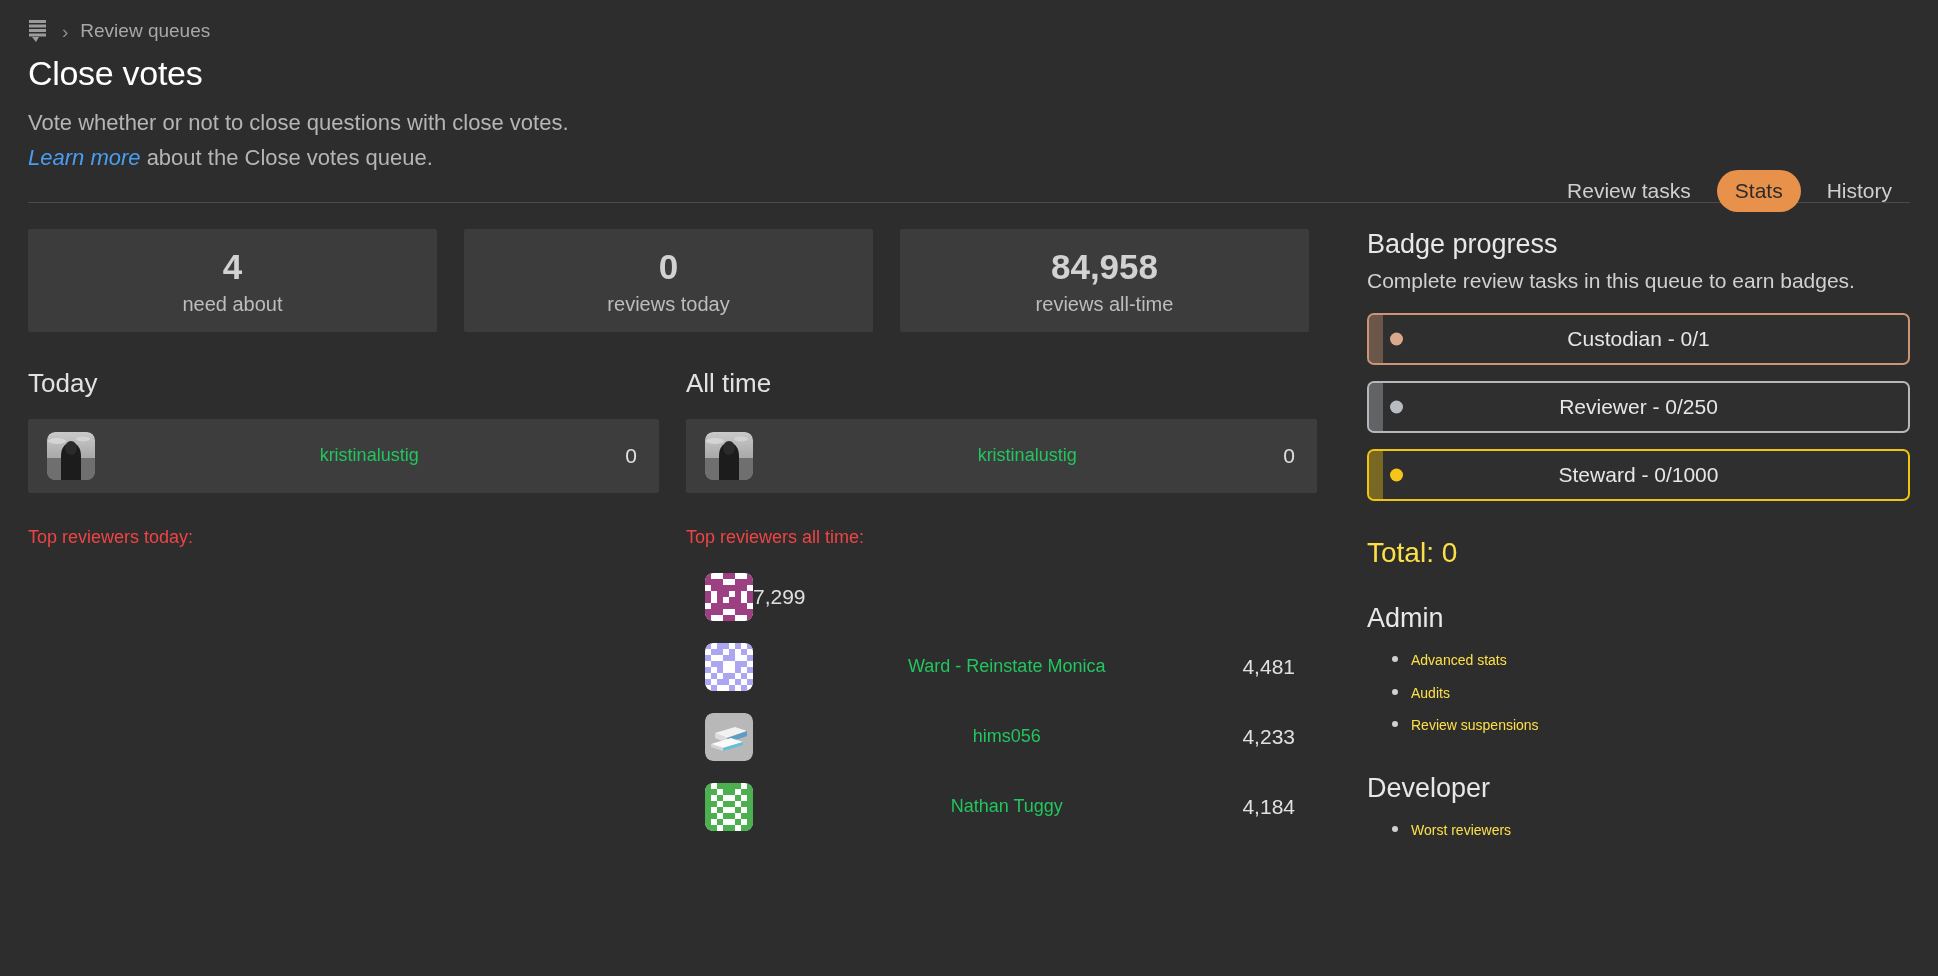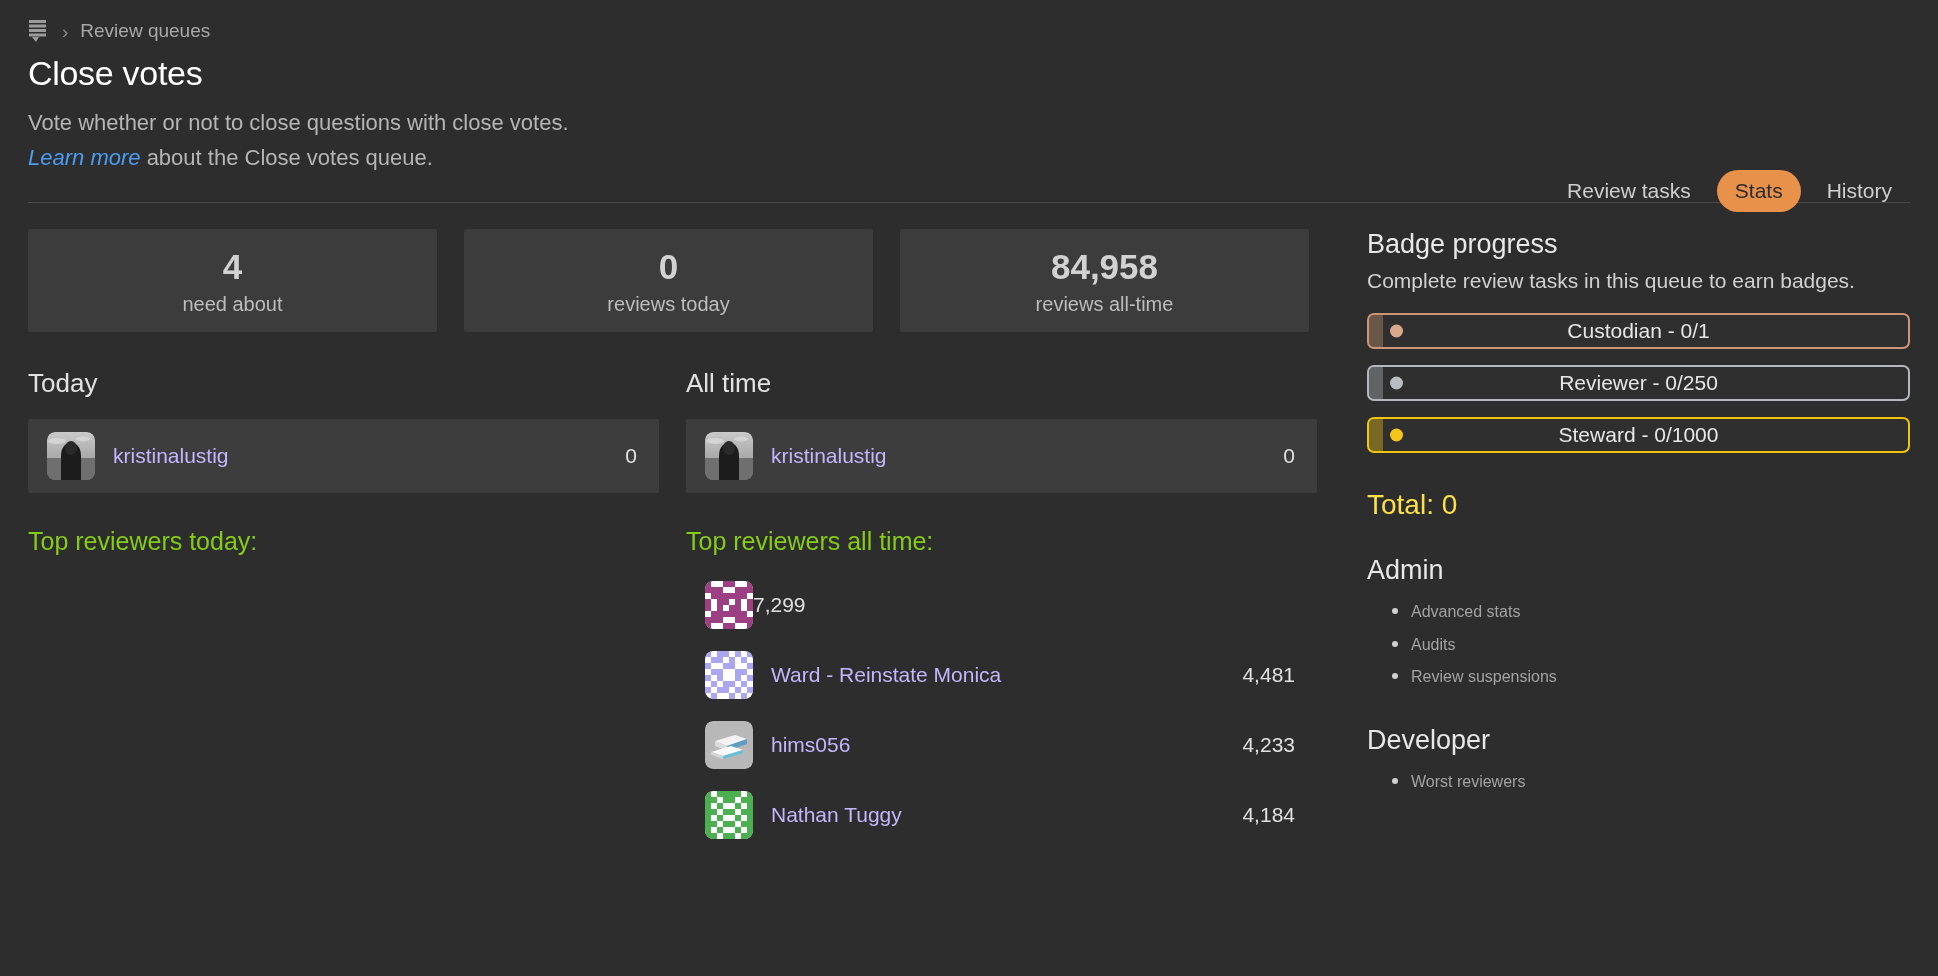--- a/index.html
+++ b/index.html
@@ -177,39 +177,40 @@
   }
   .avatar {
     width: 48px;
     height: 48px;
     border-radius: 8px;
     flex: 0 0 auto;
     overflow: hidden;
     display: block;
   }
   .user-name {
-    color: #c4b5fd;
-    font-size: 21px;
+    color: #22c55e;
+    font-size: 18px;
     text-decoration: none;
     margin-left: 18px;
     flex: 1 1 auto;
     white-space: nowrap;
     overflow: hidden;
     text-overflow: ellipsis;
+    text-align: center;
   }
   .user-count {
     font-size: 21px;
     color: #e0e0e0;
     flex: 0 0 auto;
     text-align: right;
   }
 
   .top-head {
-    font-size: 25px;
-    color: #84cc16;
+    font-size: 18px;
+    color: #ef4444;
     margin: 34px 0 0 0;
     font-weight: normal;
   }
   .reviewer-list {
     margin: 14px 0 0 0;
     padding: 0;
     list-style: none;
   }
   .reviewer-item {
     display: flex;
@@ -227,21 +228,21 @@
     font-weight: normal;
   }
   .side-desc {
     font-size: 21px;
     color: #d0d0d0;
     margin: 0 0 18px 0;
     line-height: 1.4;
   }
   .badge-bar {
     position: relative;
-    height: 36px;
+    height: 52px;
     border-radius: 7px;
     border: 2px solid #888;
     background: #2f2f2f;
     display: flex;
     align-items: center;
     justify-content: center;
     margin-bottom: 16px;
     overflow: hidden;
     box-sizing: border-box;
     max-width: 650px;
@@ -284,23 +285,23 @@
     list-style: disc;
   }
   ul.side-list li {
     color: #cfcfcf;
     font-size: 21px;
     line-height: 1.45;
     padding: 1px 0;
   }
   ul.side-list li::marker { color: #d0d0d0; }
   ul.side-list a {
-    color: #a3a3a3;
+    color: #fde047;
     text-decoration: none;
-    font-size: 16px;
+    font-size: 14px;
   }
 </style>
 </head>
 <body>
 
 <div class="page">
 
   <div class="breadcrumb">
     <span class="queue-icon">
       <svg width="22" height="24" viewBox="0 0 22 24" aria-hidden="true">

